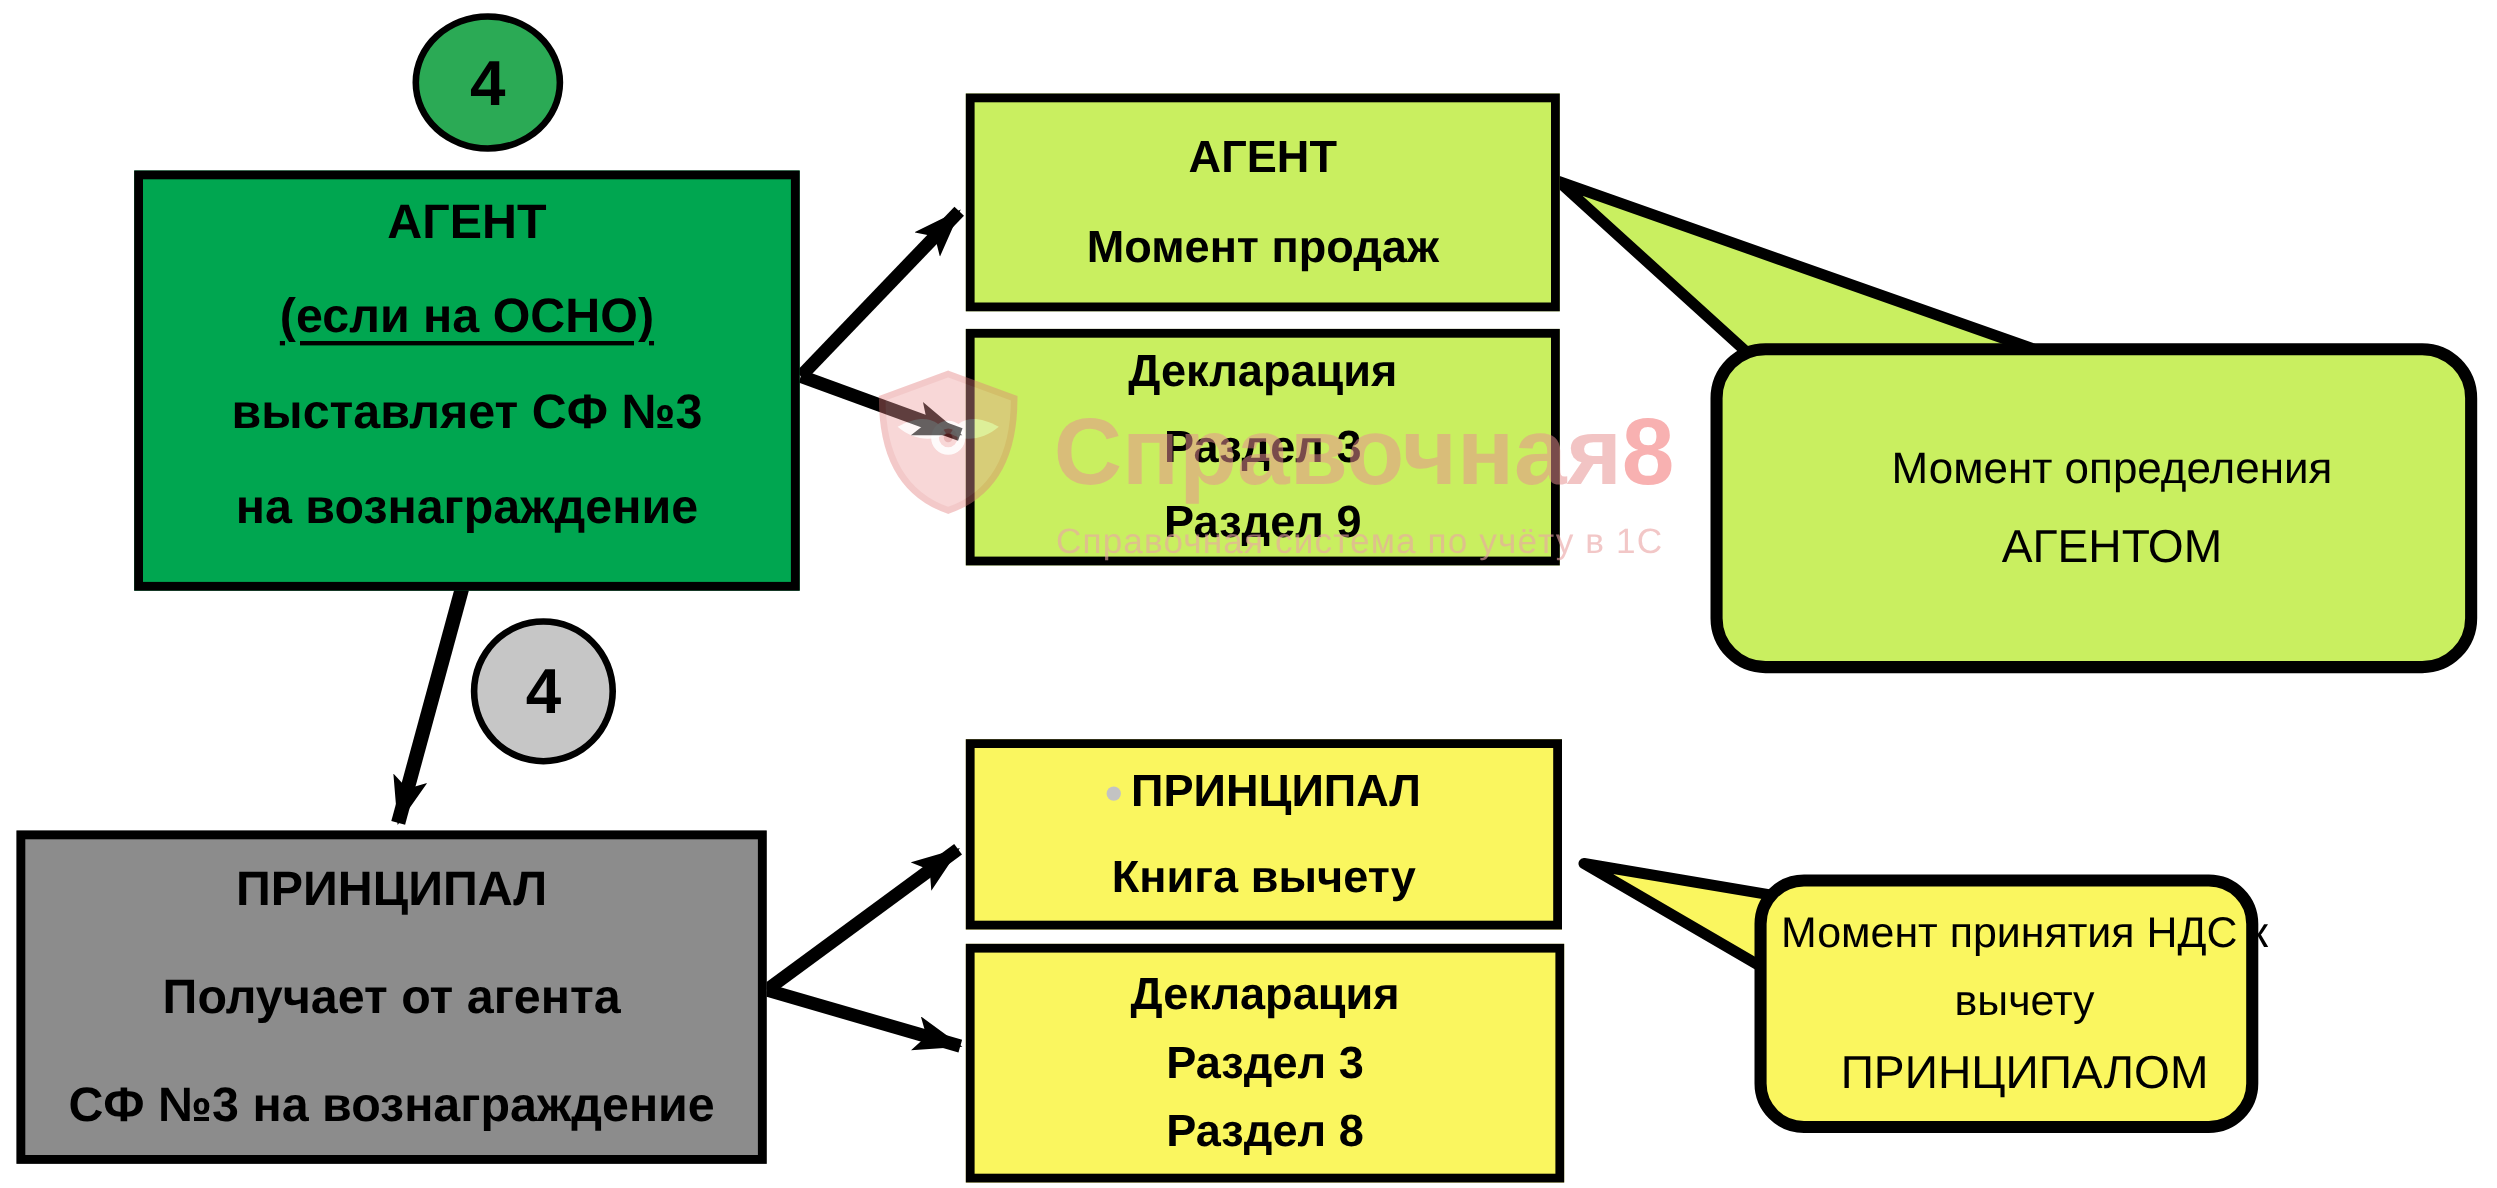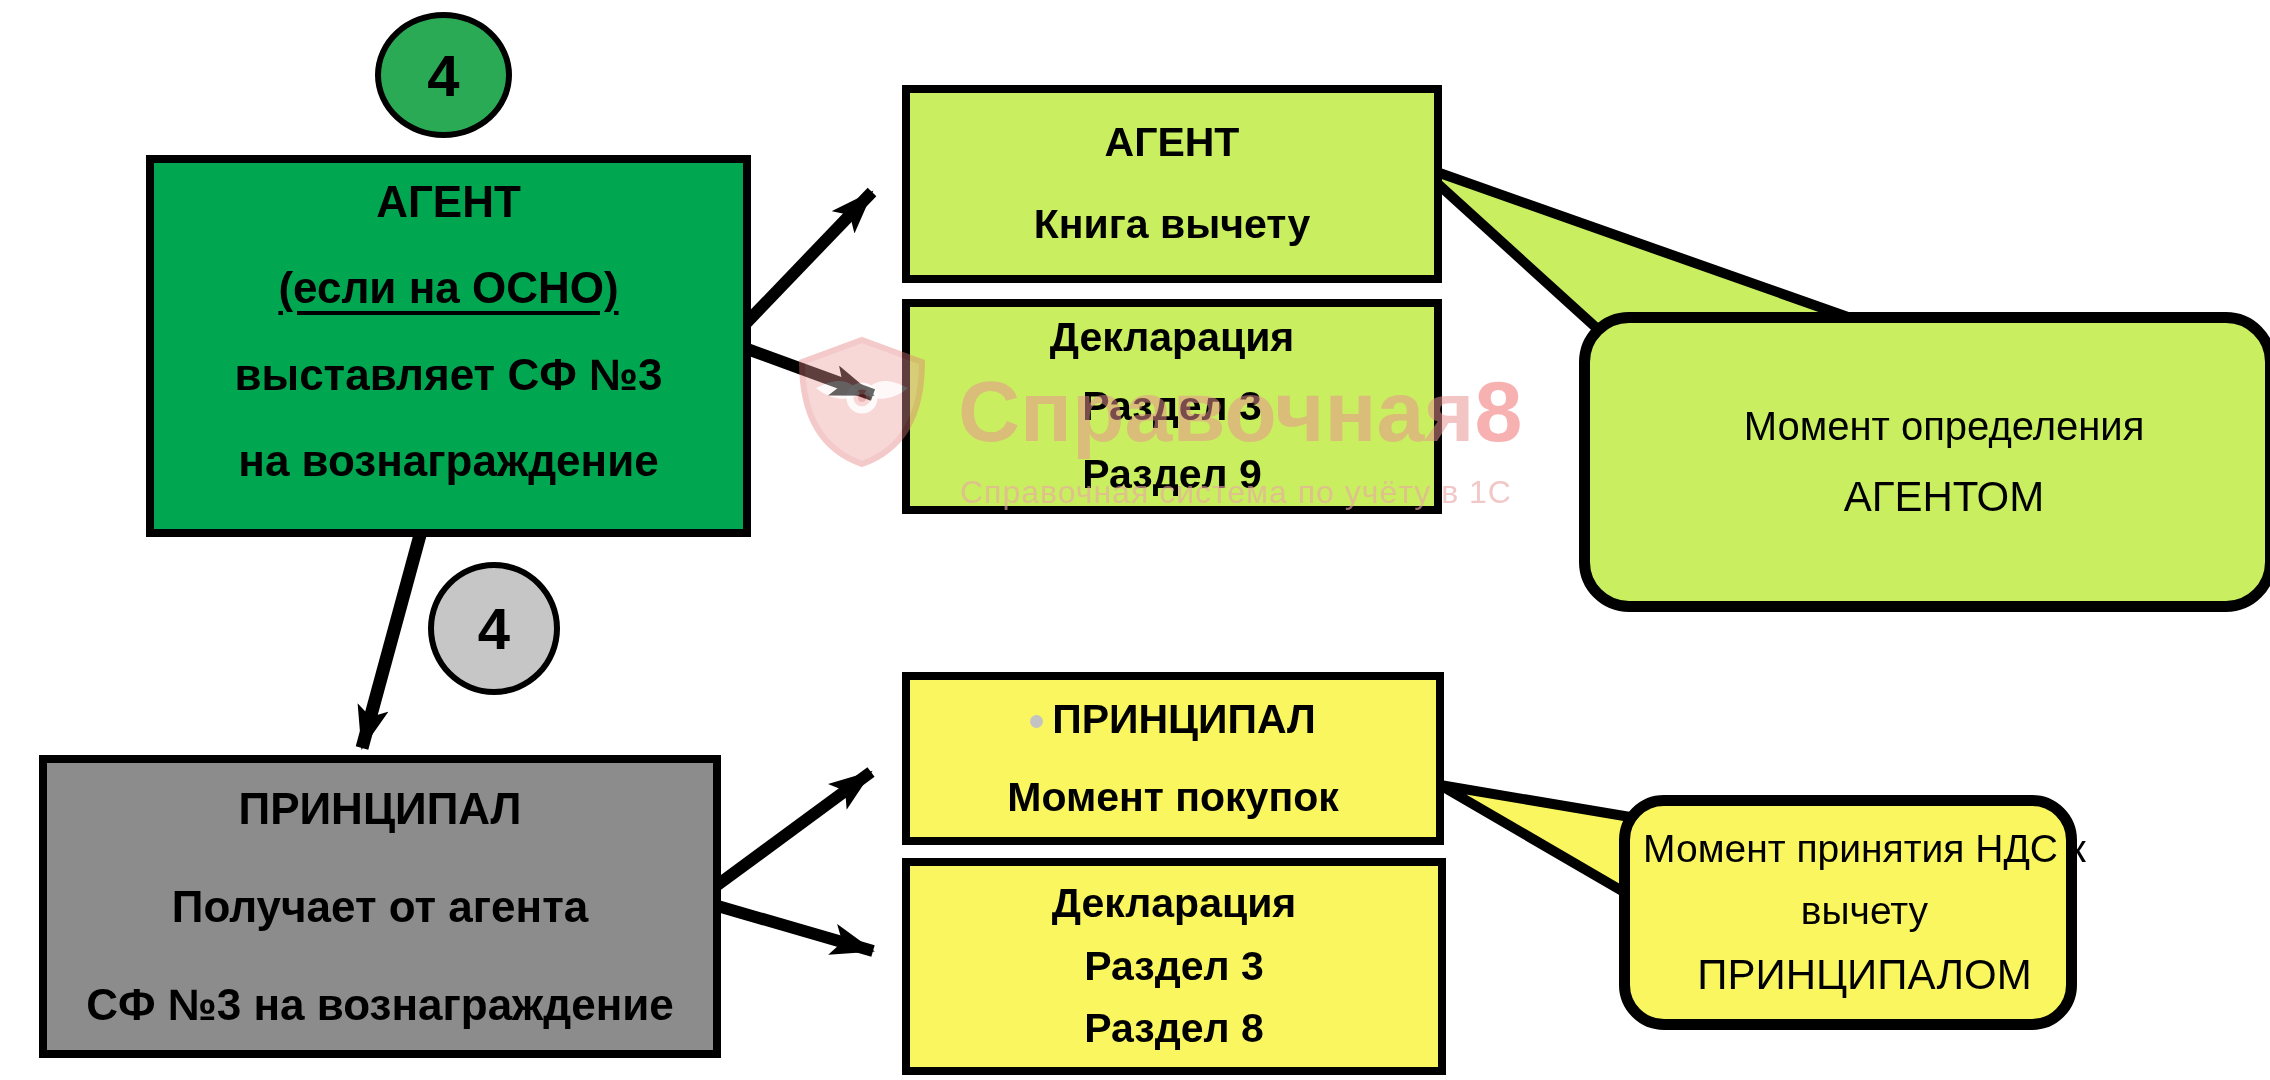--- a/index.html
+++ b/index.html
@@ -9,21 +9,21 @@
   }
   html,body{margin:0;padding:0;background:#ffffff;}
   .stage{
     position:relative;width:2270px;height:1080px;background:#fff;overflow:hidden;
     font-family:"Liberation Sans","DejaVu Sans",sans-serif;color:#000;
   }
   .layer-svg{position:absolute;left:0;top:0;z-index:1;}
   .node{
     position:absolute;z-index:2;box-sizing:border-box;border:8px solid var(--outline_black);
     display:flex;flex-direction:column;justify-content:center;align-items:center;
-    text-align:center;font-weight:bold;line-height:1.12;margin-left:24px;
+    text-align:center;font-weight:bold;line-height:1.12;
   }
   .node .ln{white-space:nowrap;}
   .agent-box{left:122px;top:155px;width:605px;height:382px;background:var(--agent_green);font-size:44px;row-gap:37px;padding-bottom:30px;}
   .principal-box{left:15px;top:755px;width:682px;height:303px;background:var(--principal_gray);font-size:44px;row-gap:49px;}
   .gbox1{left:878px;top:85px;width:540px;height:198px;background:var(--light_green);font-size:41px;row-gap:36px;}
   .gbox2{left:878px;top:299px;width:540px;height:215px;background:var(--light_green);font-size:41px;row-gap:23px;}
   .ybox1{left:878px;top:672px;width:542px;height:173px;background:var(--yellow);font-size:41px;row-gap:32px;}
   .ybox2{left:878px;top:858px;width:544px;height:217px;background:var(--yellow);font-size:41px;row-gap:17px;}
   .bubble{border-width:11px;font-weight:normal;padding-left:33px;}
   .bubbleL{left:1555px;top:312px;width:697px;height:300px;background:var(--light_green);border-radius:50px;font-size:40px;row-gap:24px;}
@@ -79,21 +79,21 @@
 
   <div class="node agent-box">
     <div class="ln">АГЕНТ</div>
     <div class="ln underlined">(если на ОСНО)</div>
     <div class="ln">выставляет СФ №3</div>
     <div class="ln">на вознаграждение</div>
   </div>
 
   <div class="node gbox1">
     <div class="ln">АГЕНТ</div>
-    <div class="ln">Книга вычету</div>
+    <div class="ln">Момент продаж</div>
   </div>
 
   <div class="node gbox2">
     <div class="ln">Декларация</div>
     <div class="ln">Раздел 3</div>
     <div class="ln">Раздел 9</div>
   </div>
 
   <div class="node bubble bubbleL">
     <div class="ln">Момент определения</div>
@@ -105,21 +105,21 @@
   </div>
 
   <div class="node principal-box">
     <div class="ln">ПРИНЦИПАЛ</div>
     <div class="ln">Получает от агента</div>
     <div class="ln">СФ №3 на вознаграждение</div>
   </div>
 
   <div class="node ybox1">
     <div class="ln"><span class="bullet-dot"></span><span>ПРИНЦИПАЛ</span></div>
-    <div class="ln">Момент покупок</div>
+    <div class="ln">Книга вычету</div>
   </div>
 
   <div class="node ybox2">
     <div class="ln">Декларация</div>
     <div class="ln">Раздел 3</div>
     <div class="ln">Раздел 8</div>
   </div>
 
   <div class="node bubble bubbleY">
     <div class="ln">Момент принятия НДС к</div>

